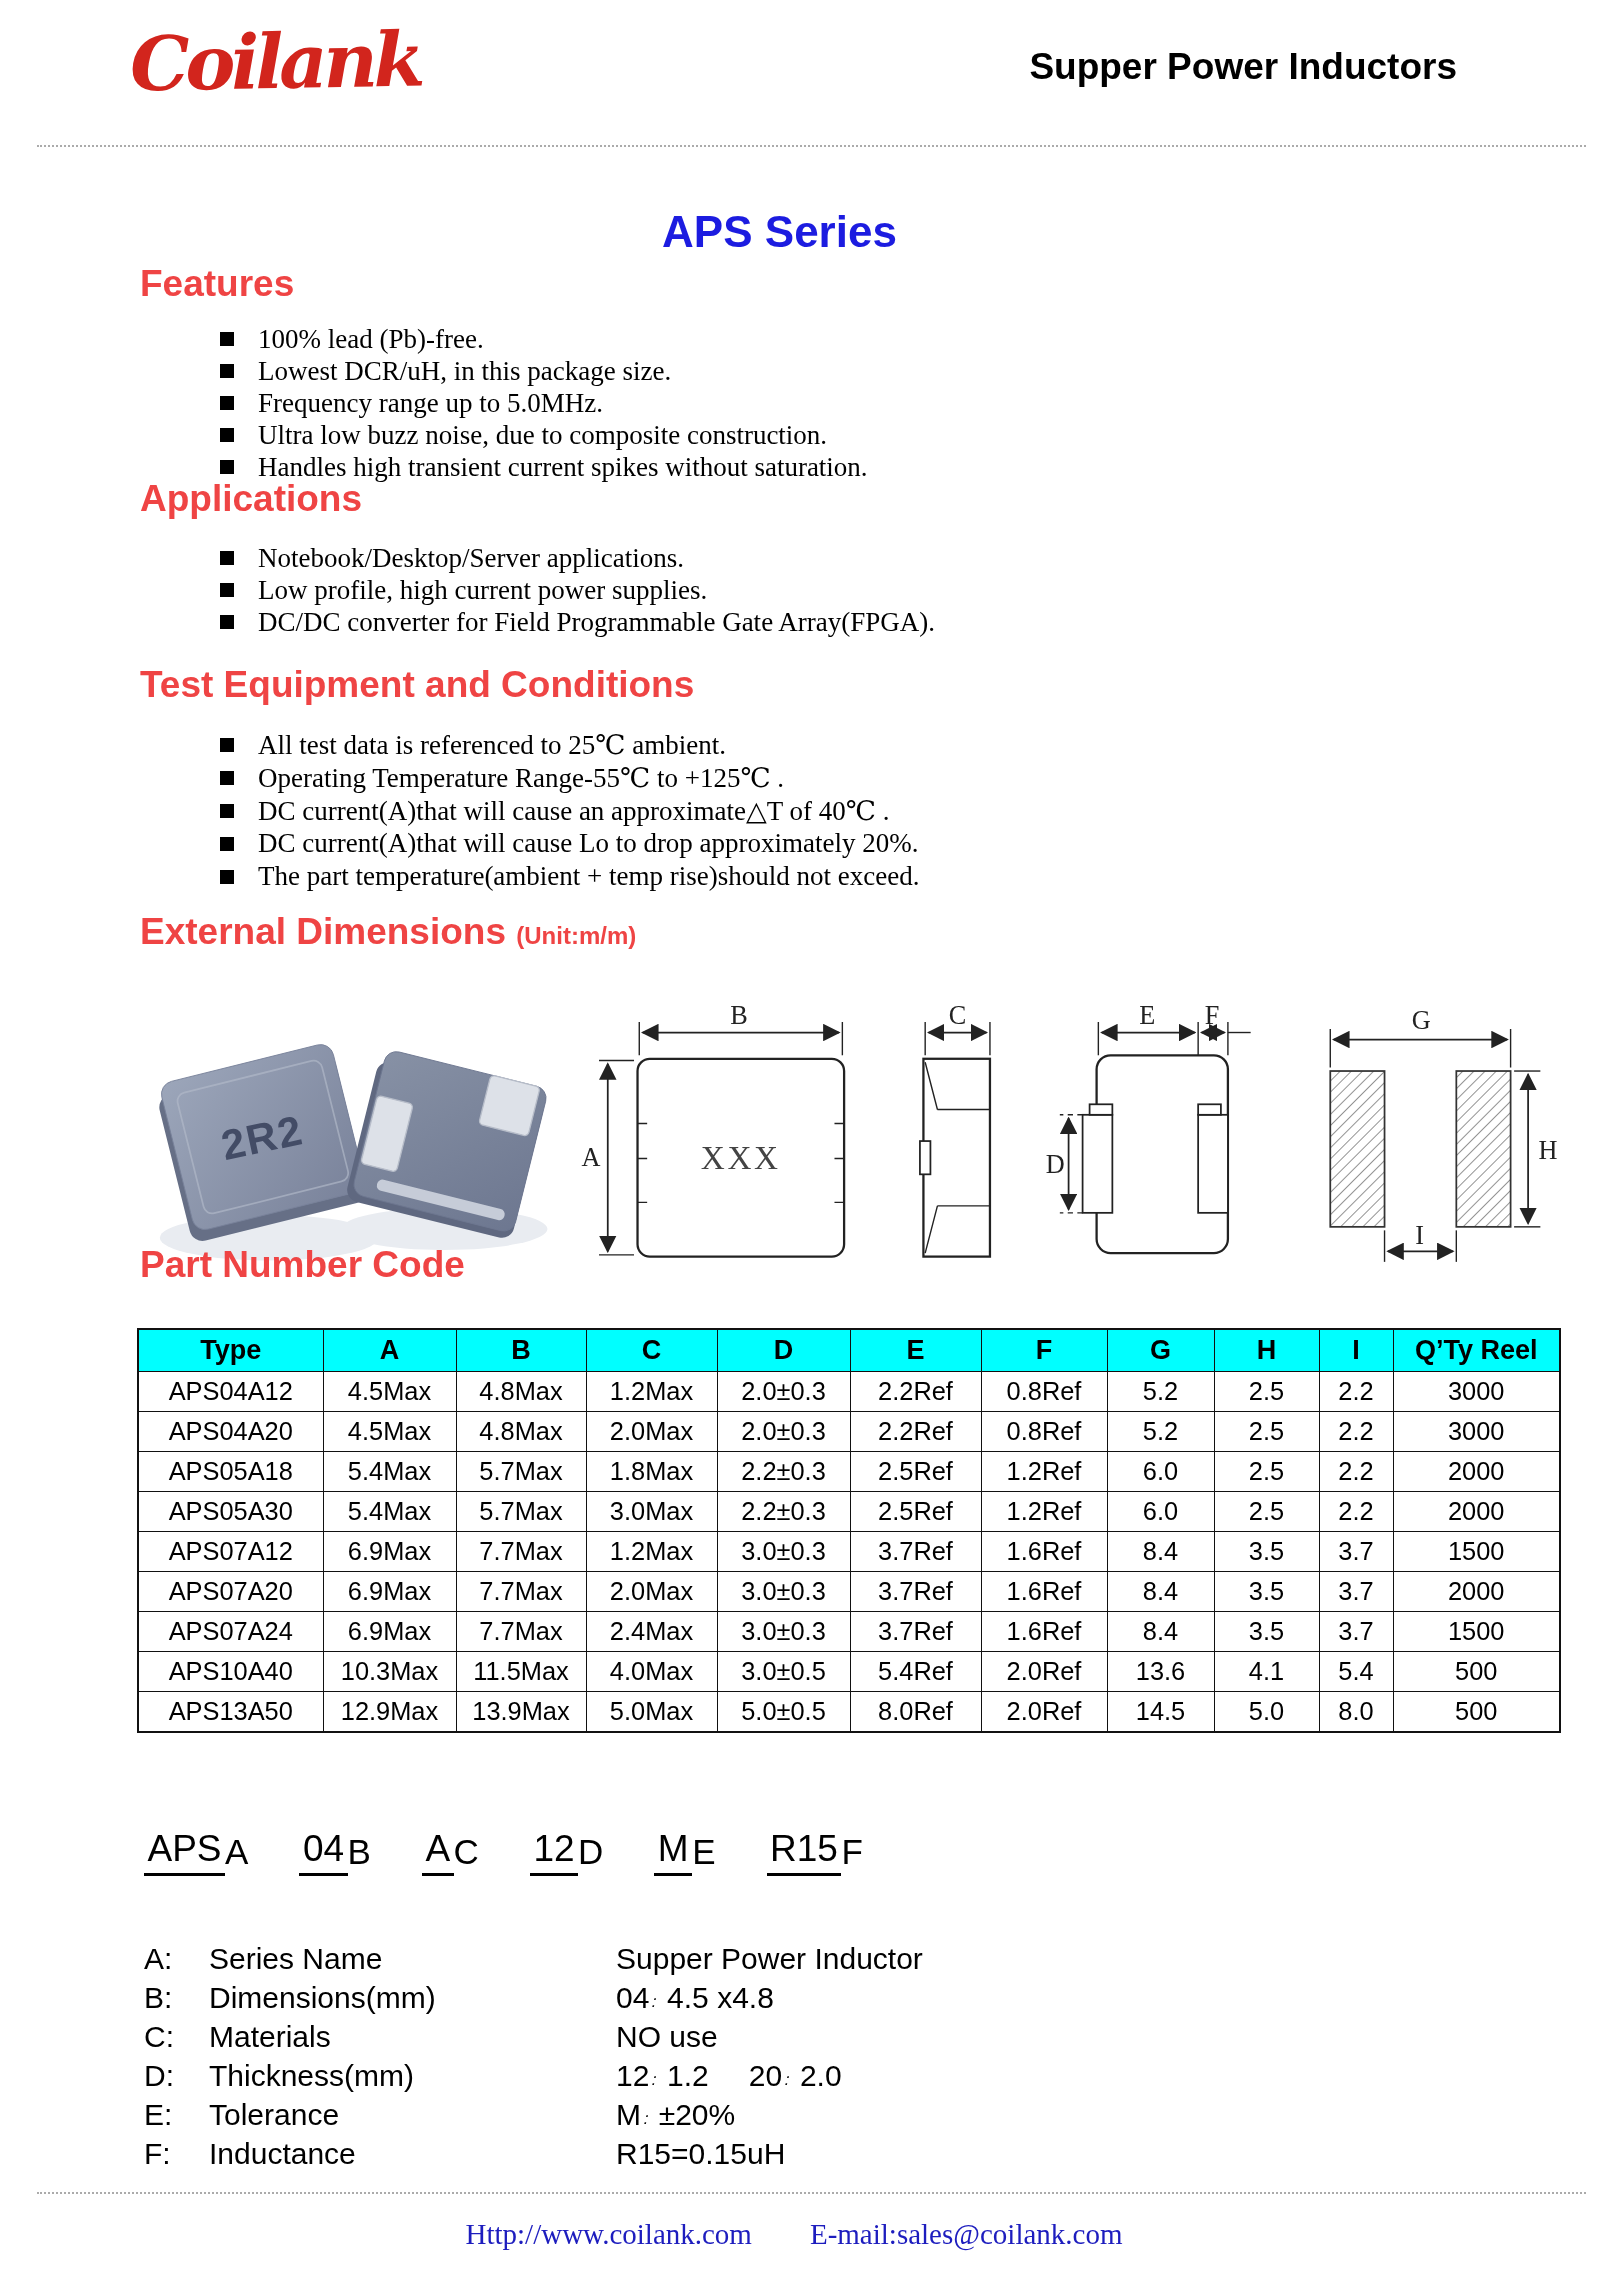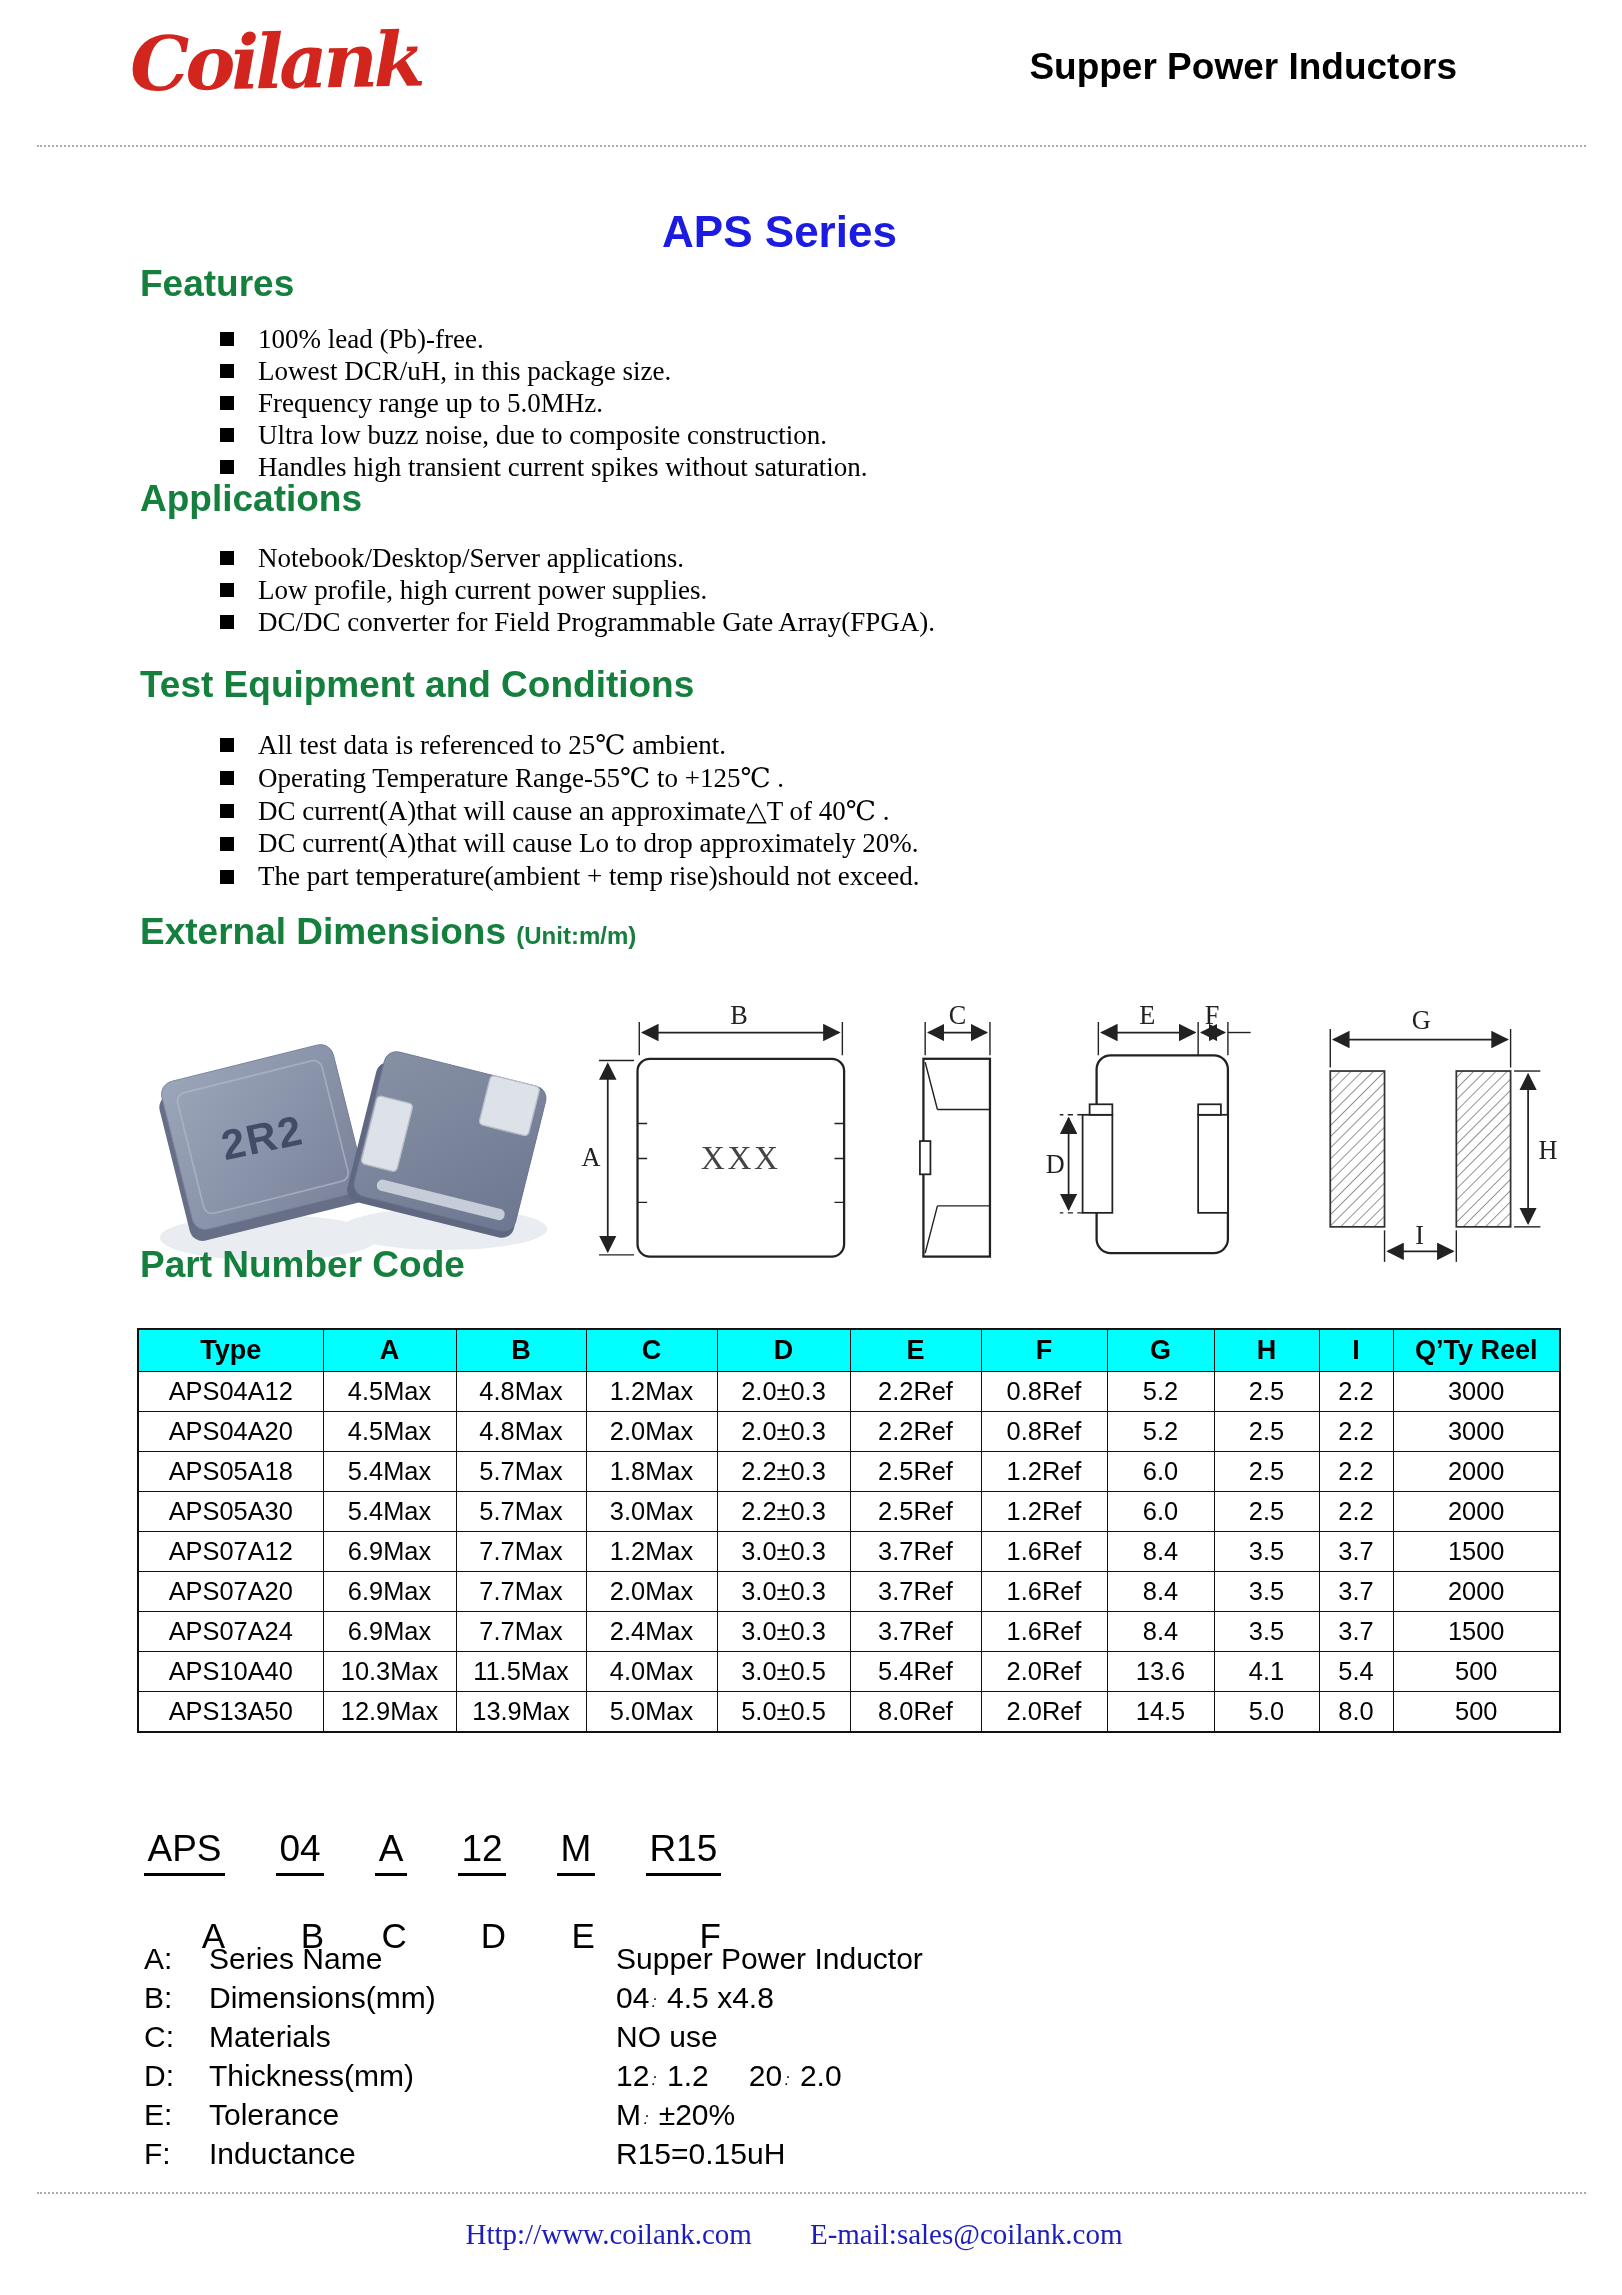--- a/index.html
+++ b/index.html
@@ -12,21 +12,21 @@
         font-style:italic;font-weight:bold;font-size:75px;color:#d2251d;
         letter-spacing:-4.4px;transform:rotate(-1deg);}
   .hdr-title{position:absolute;right:166px;top:46px;font-size:37px;font-weight:bold;}
   .rule{position:absolute;left:37px;right:37px;border-top:2.6px dotted #ababab;height:0;}
   .rule-top{top:145px;}
   .rule-bottom{top:2192px;}
 
   .series{position:absolute;top:207px;left:0;width:100%;margin:0;text-align:center;
           font-size:44px;font-weight:bold;color:#1c1ce0;transform:translateX(-32px);}
 
-  .h2{position:absolute;left:140px;margin:0;font-size:37px;font-weight:bold;color:#15803d;}
+  .h2{position:absolute;left:140px;margin:0;font-size:37px;font-weight:bold;color:#ef4444;}
   .h2 .unit{font-size:24px;font-weight:bold;}
   #h-feat{top:263px}
   #h-app{top:478px}
   #h-test{top:664px}
   #h-ext{top:911px}
   #h-pnc{top:1244px}
 
   .bullets{position:absolute;left:212px;margin:8px;padding:0;list-style:none;text-align:right;}
   #list-feat{top:315px}
   #list-app{top:534px}
@@ -53,21 +53,21 @@
 
   
   .ptable{position:absolute;left:137px;top:1328px;border-collapse:collapse;
           table-layout:fixed;border:2.6px solid #111;}
   .ptable th{background:#00ffff;height:41px;font-size:27px;font-weight:bold;
              border:1.8px solid #111;padding:0;margin-top:10px;}
   .ptable td{height:39px;font-size:25.4px;text-align:center;border:1.8px solid #111;padding:0;}
 
   
   .pcode{position:absolute;left:144px;top:1828px;display:flex;gap:51px;}
-  .pcol{display:flex;flex-direction:column;align-items:flex-end;gap:36px;}
+  .pcol{display:flex;flex-direction:row;align-items:flex-start;}
   .pcodeTxt{font-size:37px;border-bottom:3.5px solid #000;padding:0 3.5px 2.6px;}
   .pletter{font-size:35px;margin-top:4.4px;}
 
   
   .legend{position:absolute;left:144px;top:1942px;}
   .lrow{display:flex;align-items:baseline;height:39px;font-size:30px;}
   .lkey{width:65px;}
   .lname{width:407px;}
   .lval{display:flex;align-items:baseline;}
   .pair{display:flex;align-items:baseline;justify-content:center;}

